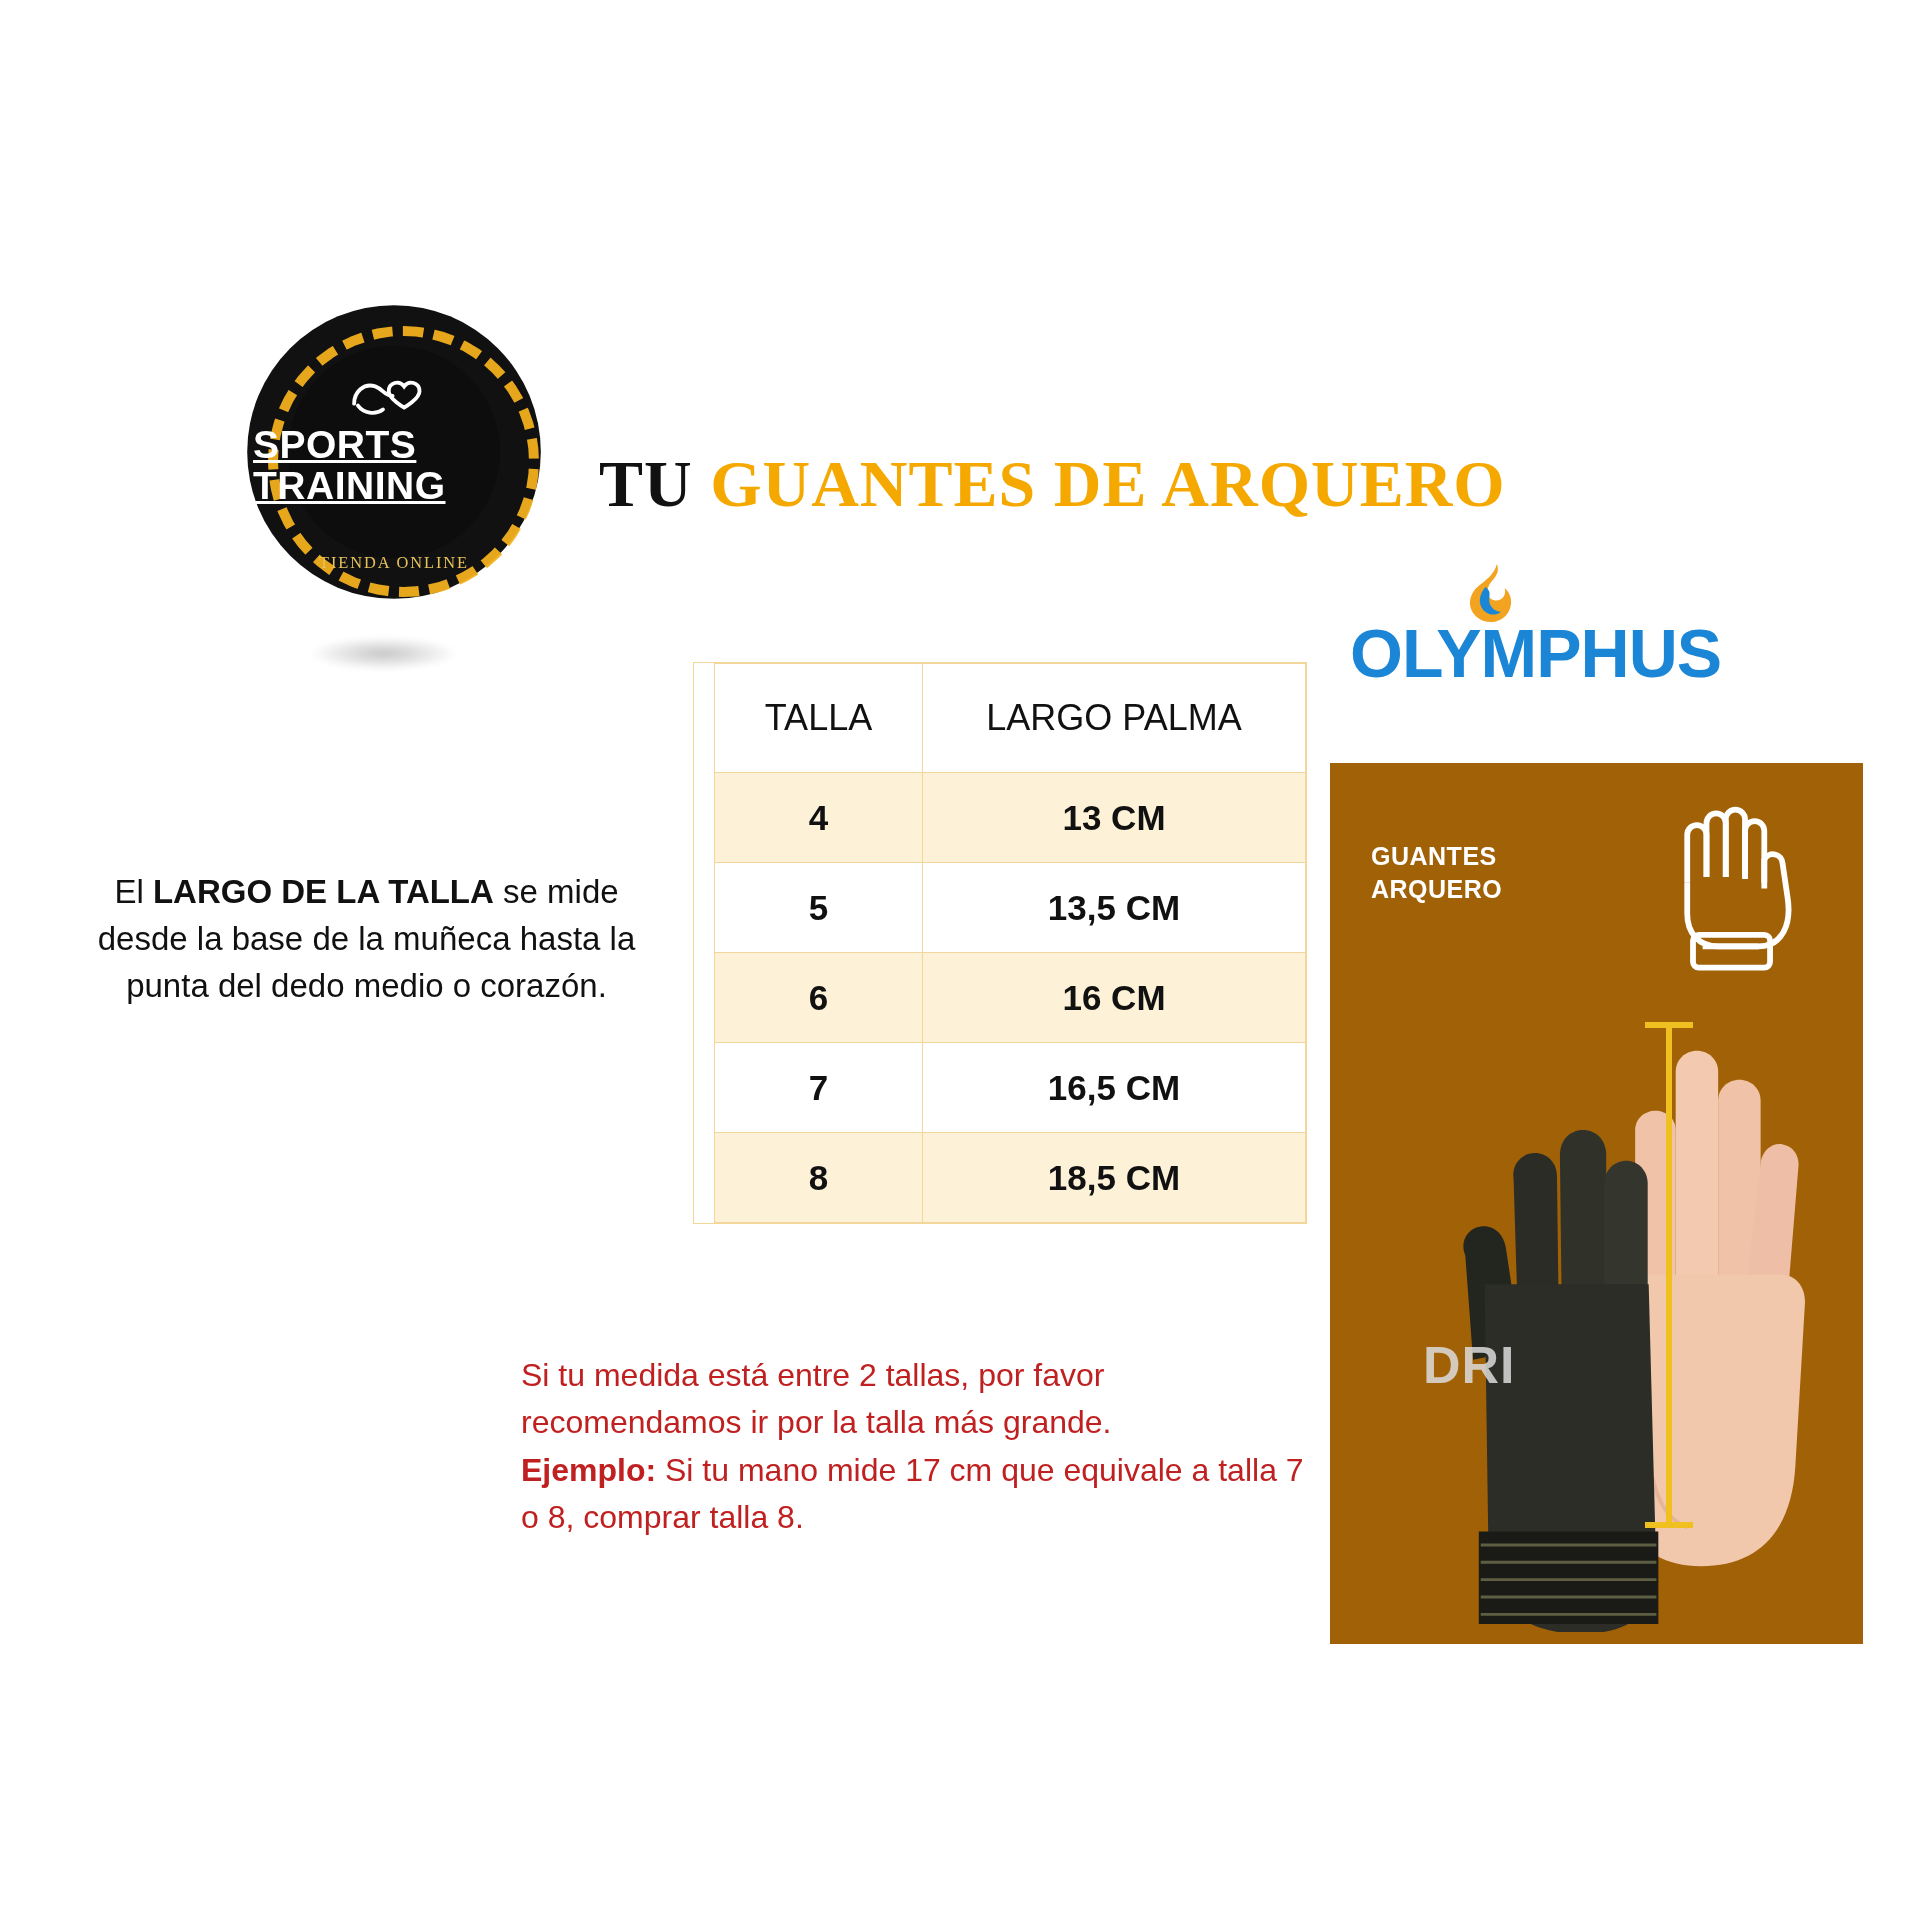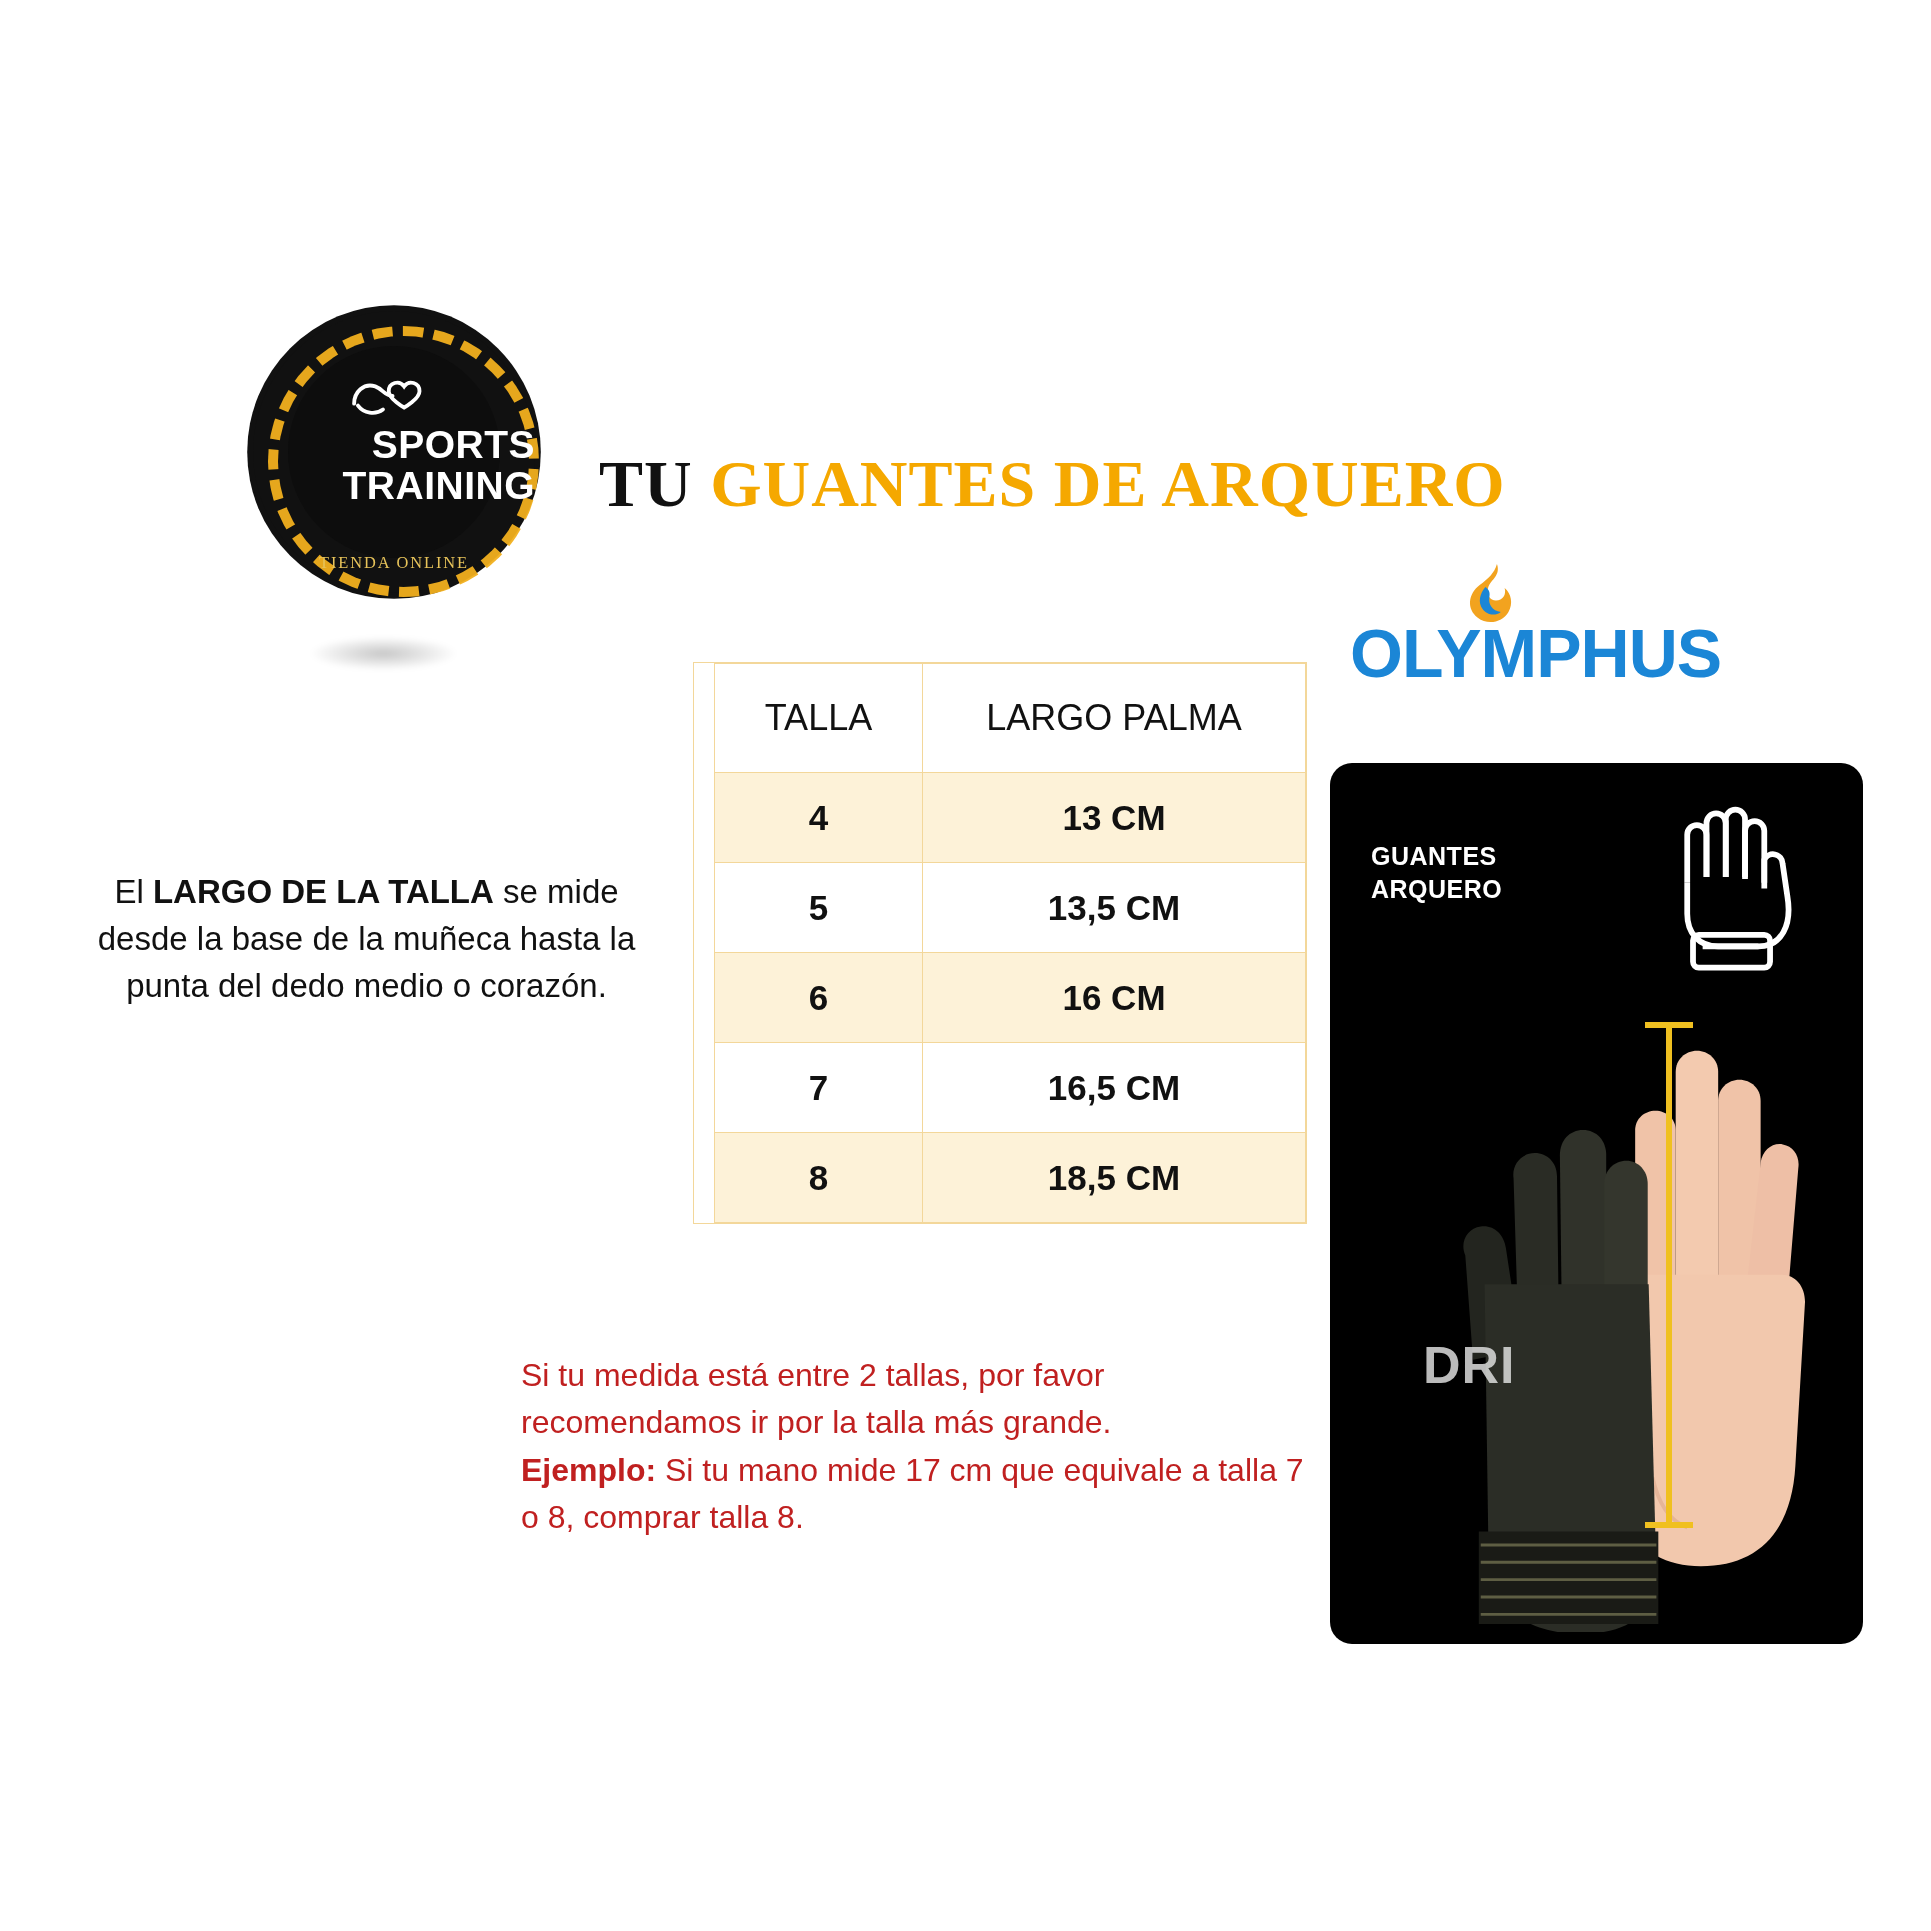--- a/index.html
+++ b/index.html
@@ -52,25 +52,26 @@
     position: absolute;
     top: 60px; left: 0; right: 0;
     text-align: center;
     color: #ffffff;
   }
   .logo-badge .mark svg { display:inline-block; }
   .logo-badge .name {
     position: absolute;
     left: 0; right: 0;
     top: 114px;
-    text-align: right;
+    text-align: left;
     color: #ffffff;
     font-weight: bold;
     line-height: 1.04;
     letter-spacing: 0.5px;
+    text-decoration: underline;
   }
   .logo-badge .name .l1 { font-size: 39px; display:block; }
   .logo-badge .name .l2 { font-size: 39px; display:block; }
   .logo-badge .tagline {
     position: absolute;
     left: 0; right: 0;
     top: 203px;
     text-align: center;
     color: #e7c35a;
     font-size: 16.4px;
@@ -195,23 +196,22 @@
   }
   .note .b { font-weight: bold; }
 
   
   .photo {
     position: absolute;
     left: 1330px;
     top: 763px;
     width: 533px;
     height: 881px;
-    background: #000000;
+    background: #a16207;
     overflow: hidden;
-    border-radius: 22px;
   }
   .photo .glove-icon {
     position: absolute;
     right: 58px;
     top: 37px;
   }
   .photo .glove-label {
     position: absolute;
     left: 41px;
     top: 77px;

